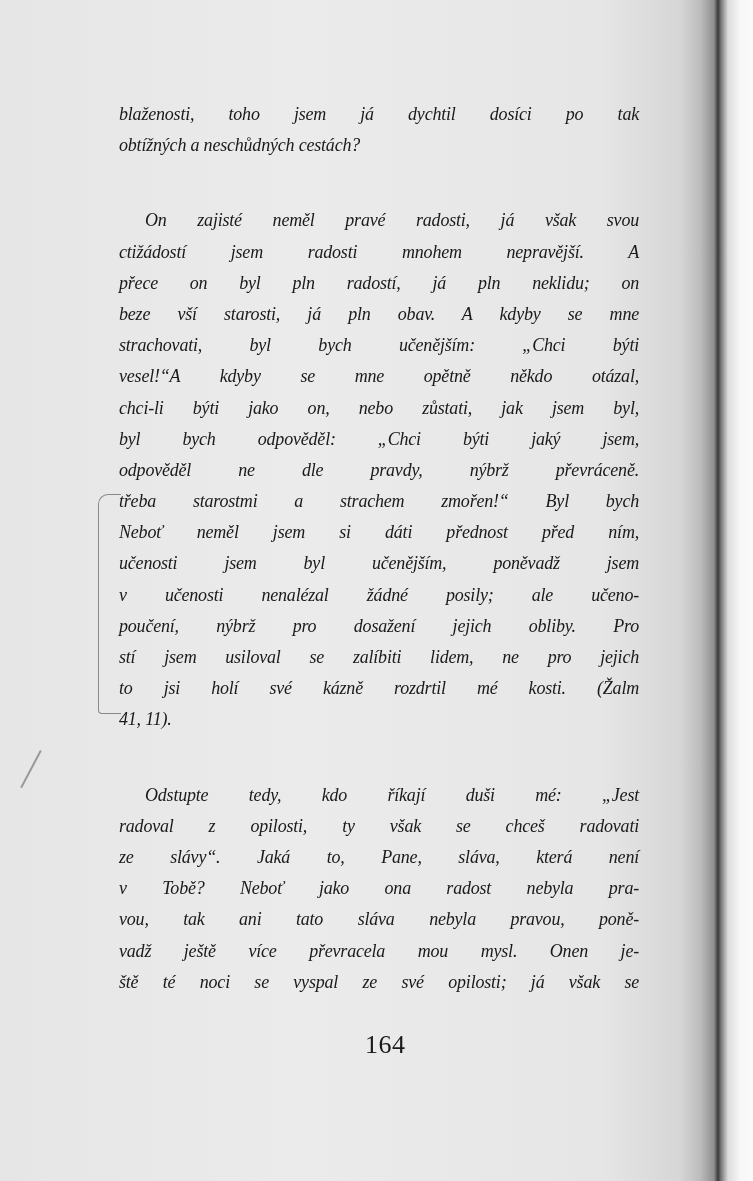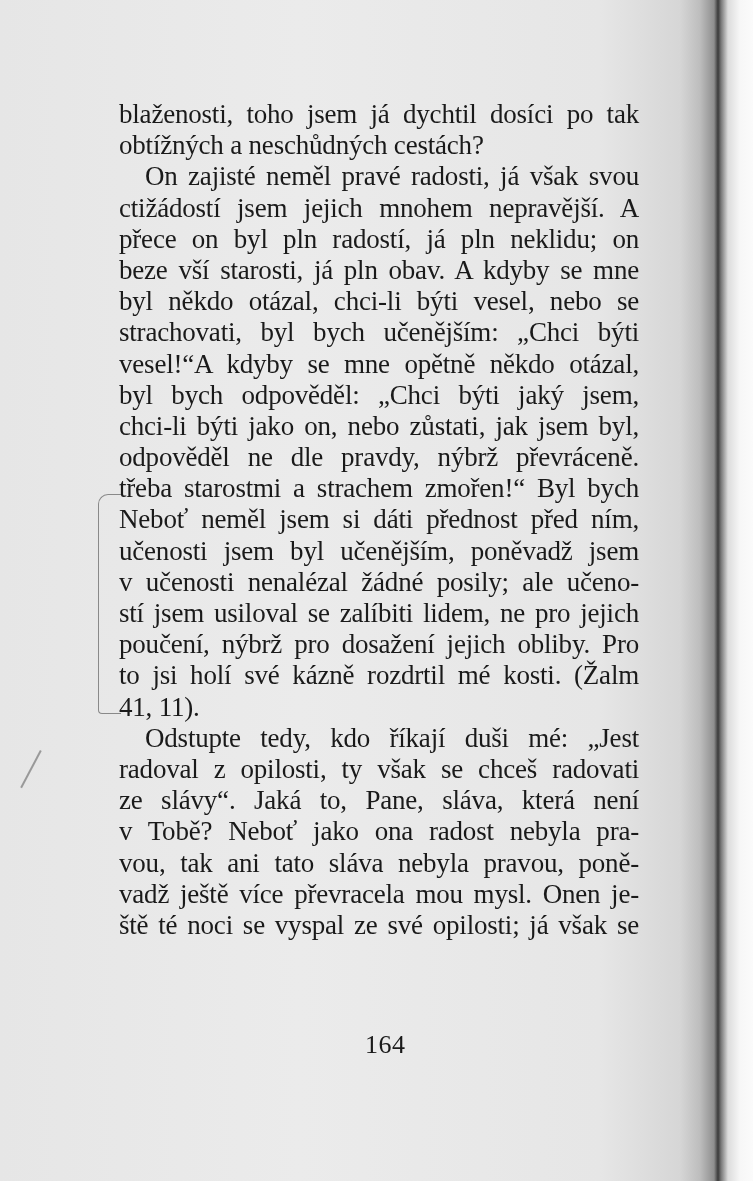--- a/index.html
+++ b/index.html
@@ -35,31 +35,33 @@
     }
     .text-block {
       position: absolute;
       left: 119px;
       top: 99px;
       width: 520px;
     }
     .line {
       height: 31.2px;
       line-height: 31.2px;
-      font-size: 27px;
+      font-size: 18px;
       white-space: nowrap;
       text-align: justify;
       text-align-last: justify;
       letter-spacing: -0.2px;
+      font-style: italic;
     }
     .line.last {
       text-align-last: left;
     }
     .line.indent {
       padding-left: 26px;
+      margin-top: 44px;
     }
     .page-number {
       position: absolute;
       left: 365px;
       top: 1030px;
       font-size: 26px;
       letter-spacing: 0.5px;
     }
     .pencil-bracket {
       position: absolute;
@@ -85,35 +87,34 @@
     }
   </style>
 </head>
 <body>
 
 <div class="page">
   <div class="text-block">
     <div class="line">blaženosti, toho jsem já dychtil dosíci po tak</div>
     <div class="line last">obtížných a neschůdných cestách?</div>
     <div class="line indent">On zajisté neměl pravé radosti, já však svou</div>
-    <div class="line">ctižádostí jsem jejich mnohem nepravější. A</div>
+    <div class="line">ctižádostí jsem radosti mnohem nepravější. A</div>
     <div class="line">přece on byl pln radostí, já pln neklidu; on</div>
     <div class="line">beze vší starosti, já pln obav. A kdyby se mne</div>
-    <div class="line">byl někdo otázal, chci-li býti vesel, nebo se</div>
     <div class="line">strachovati, byl bych učenějším: „Chci býti</div>
     <div class="line">vesel!“A kdyby se mne opětně někdo otázal,</div>
+    <div class="line">chci-li býti jako on, nebo zůstati, jak jsem byl,</div>
     <div class="line">byl bych odpověděl: „Chci býti jaký jsem,</div>
-    <div class="line">chci-li býti jako on, nebo zůstati, jak jsem byl,</div>
     <div class="line">odpověděl ne dle pravdy, nýbrž převráceně.</div>
     <div class="line">třeba starostmi a strachem zmořen!“ Byl bych</div>
     <div class="line">Neboť neměl jsem si dáti přednost před ním,</div>
     <div class="line">učenosti jsem byl učenějším, poněvadž jsem</div>
     <div class="line">v učenosti nenalézal žádné posily; ale učeno-</div>
+    <div class="line">poučení, nýbrž pro dosažení jejich obliby. Pro</div>
     <div class="line">stí jsem usiloval se zalíbiti lidem, ne pro jejich</div>
-    <div class="line">poučení, nýbrž pro dosažení jejich obliby. Pro</div>
     <div class="line smallcaps-line">to jsi holí své kázně rozdrtil mé kosti. (Žalm</div>
     <div class="line last">41, 11).</div>
     <div class="line indent">Odstupte tedy, kdo říkají duši mé: „Jest</div>
     <div class="line">radoval z opilosti, ty však se chceš radovati</div>
     <div class="line">ze slávy“. Jaká to, Pane, sláva, která není</div>
     <div class="line">v Tobě? Neboť jako ona radost nebyla pra-</div>
     <div class="line">vou, tak ani tato sláva nebyla pravou, poně-</div>
     <div class="line">vadž ještě více převracela mou mysl. Onen je-</div>
     <div class="line">ště té noci se vyspal ze své opilosti; já však se</div>
   </div>

